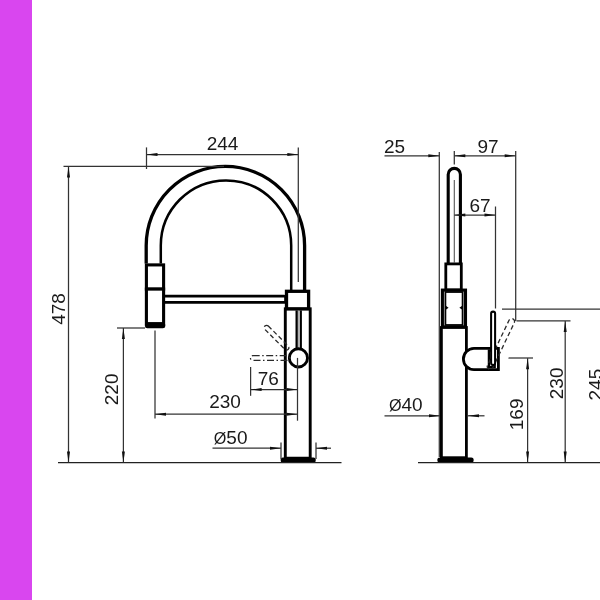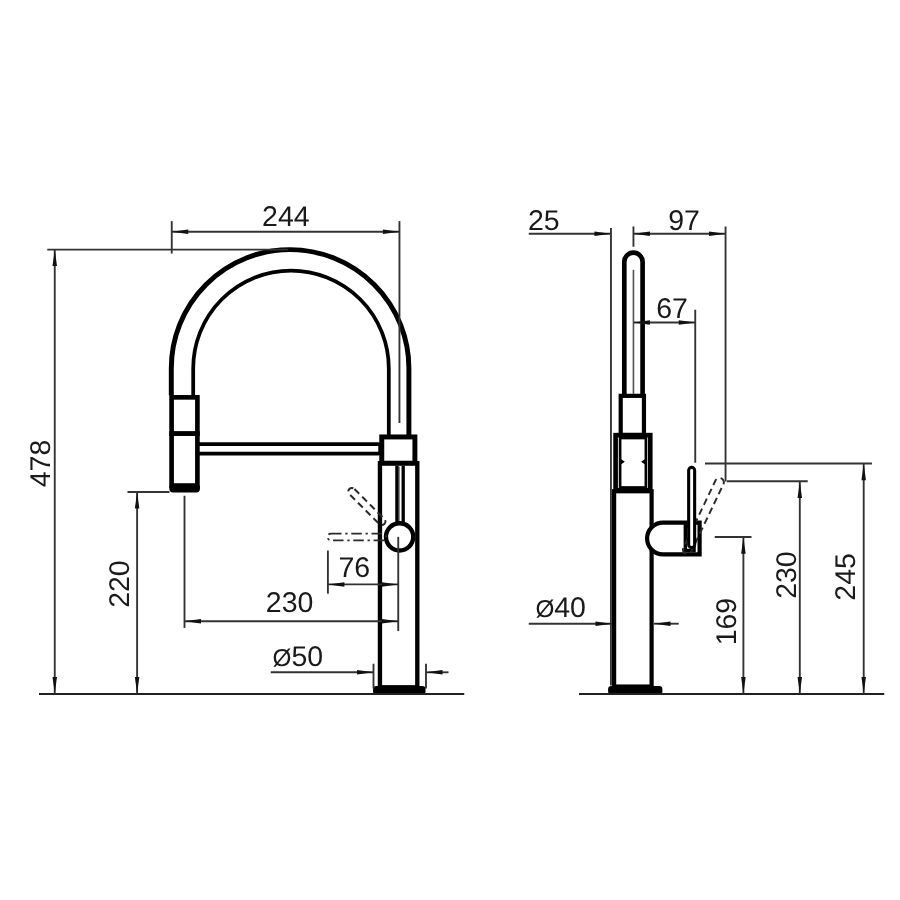--- a/index.html
+++ b/index.html
@@ -1,16 +1,16 @@
 <!DOCTYPE html>
 <html><head>
 <meta charset="utf-8">
 <style>
   html,body{margin:0;padding:0;background:#fff;}
-  .wrap{width:502px;height:600px;position:relative;background:#84cc16;}
+  .wrap{width:502px;height:600px;position:relative;background:#d946ef;padding-left:32px;}
   text{font-family:"Liberation Sans",sans-serif;fill:#1a1a1a;}
 </style>
 </head>
 <body>
 <div class="wrap">
 <svg width="600" height="600" viewBox="0 0 600 600" xmlns="http://www.w3.org/2000/svg">
 <rect x="0" y="0" width="600" height="600" fill="#ffffff"></rect>
 
 <rect x="131" y="296.1" width="122.5" height="6.3" rx="1.5" fill="#fff" stroke="#000" stroke-width="2.6"></rect>
 

